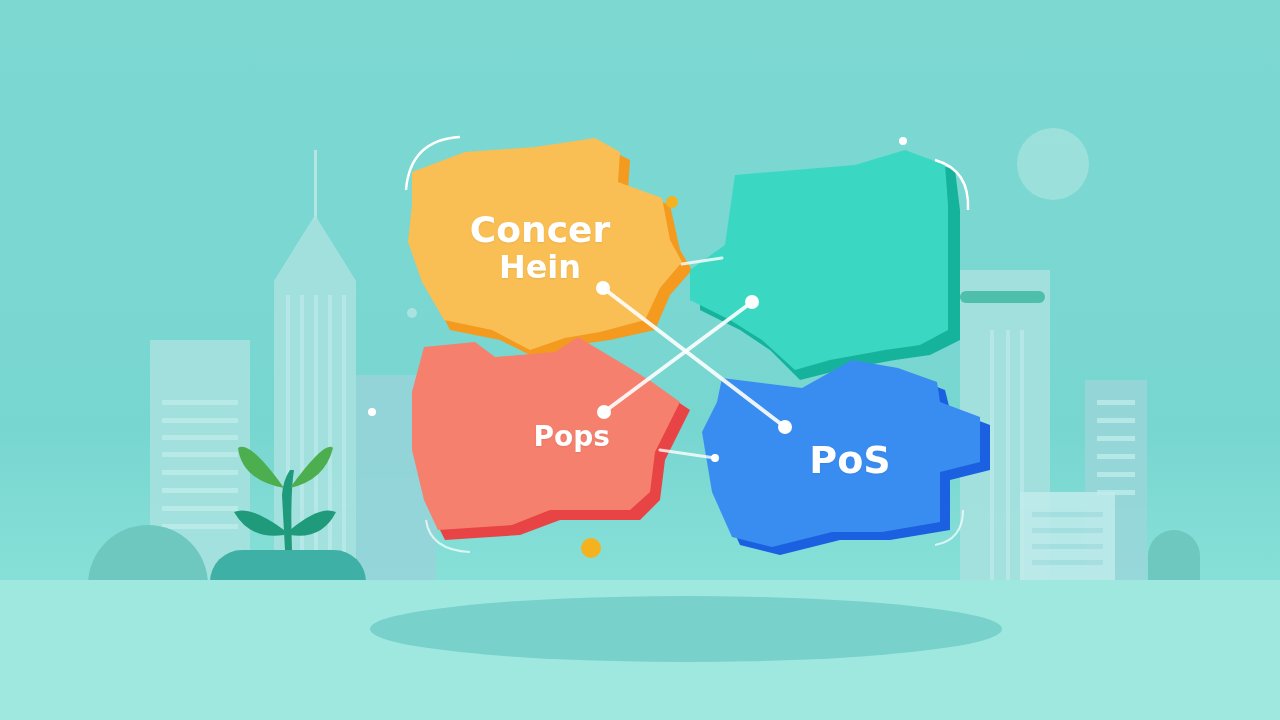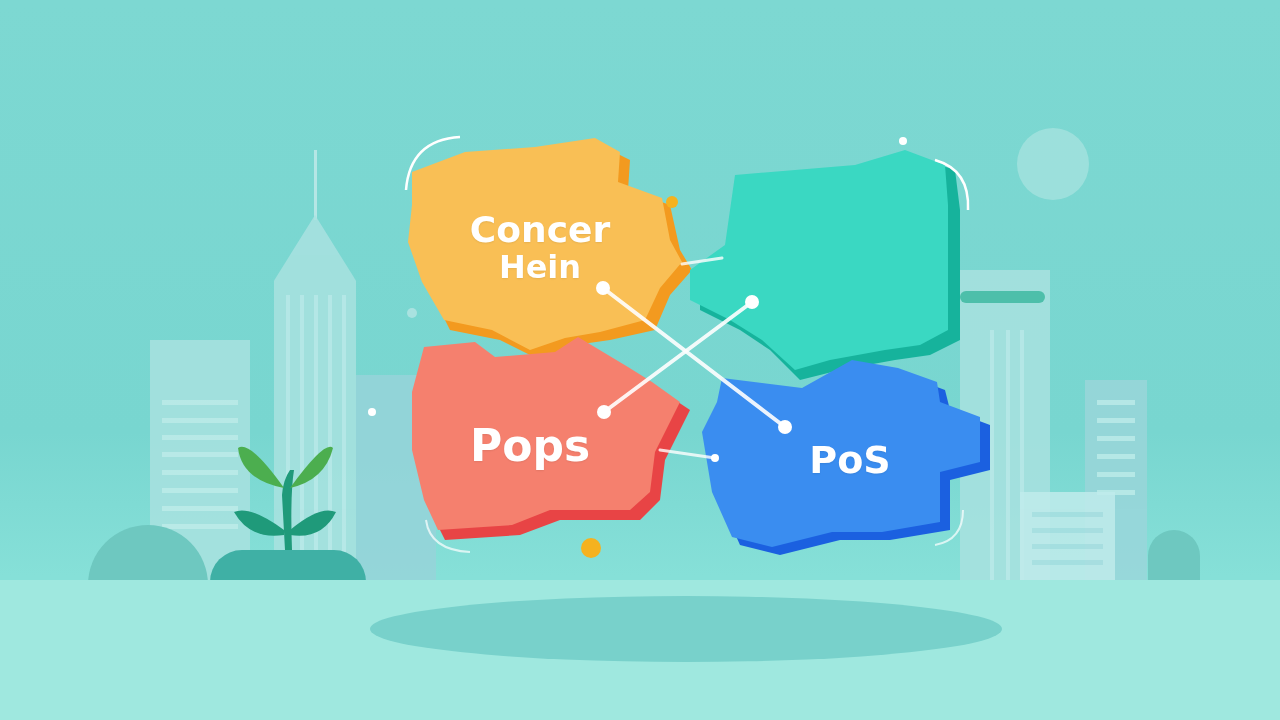--- a/index.html
+++ b/index.html
@@ -123,18 +123,18 @@
   <path d="M426 520 Q430 550 470 552" stroke="#ffffff" stroke-width="2" fill="none" opacity=".7"></path>
   <path d="M963 510 Q963 540 935 545" stroke="#ffffff" stroke-width="2" fill="none" opacity=".7"></path>
 </svg>
 
 <div class="piece-label" style="left:440px;top:210px;width:200px;font-size:36px;">
   <div>Concer</div>
   <div style="font-size:32px;">Hein</div>
 </div>
 <div class="piece-label" style="left:755px;top:225px;width:190px;font-size:30px;">
 </div>
-<div class="piece-label" style="left:450px;top:422px;width:160px;font-size:44px;">
+<div class="piece-label" style="left:450px;top:422px;width:160px;font-size:28px;text-align:right;">
   <div>Pops</div>
 </div>
 <div class="piece-label" style="left:770px;top:440px;width:160px;font-size:38px;">
   <div>PoS</div>
 </div>
 
 </body></html>

